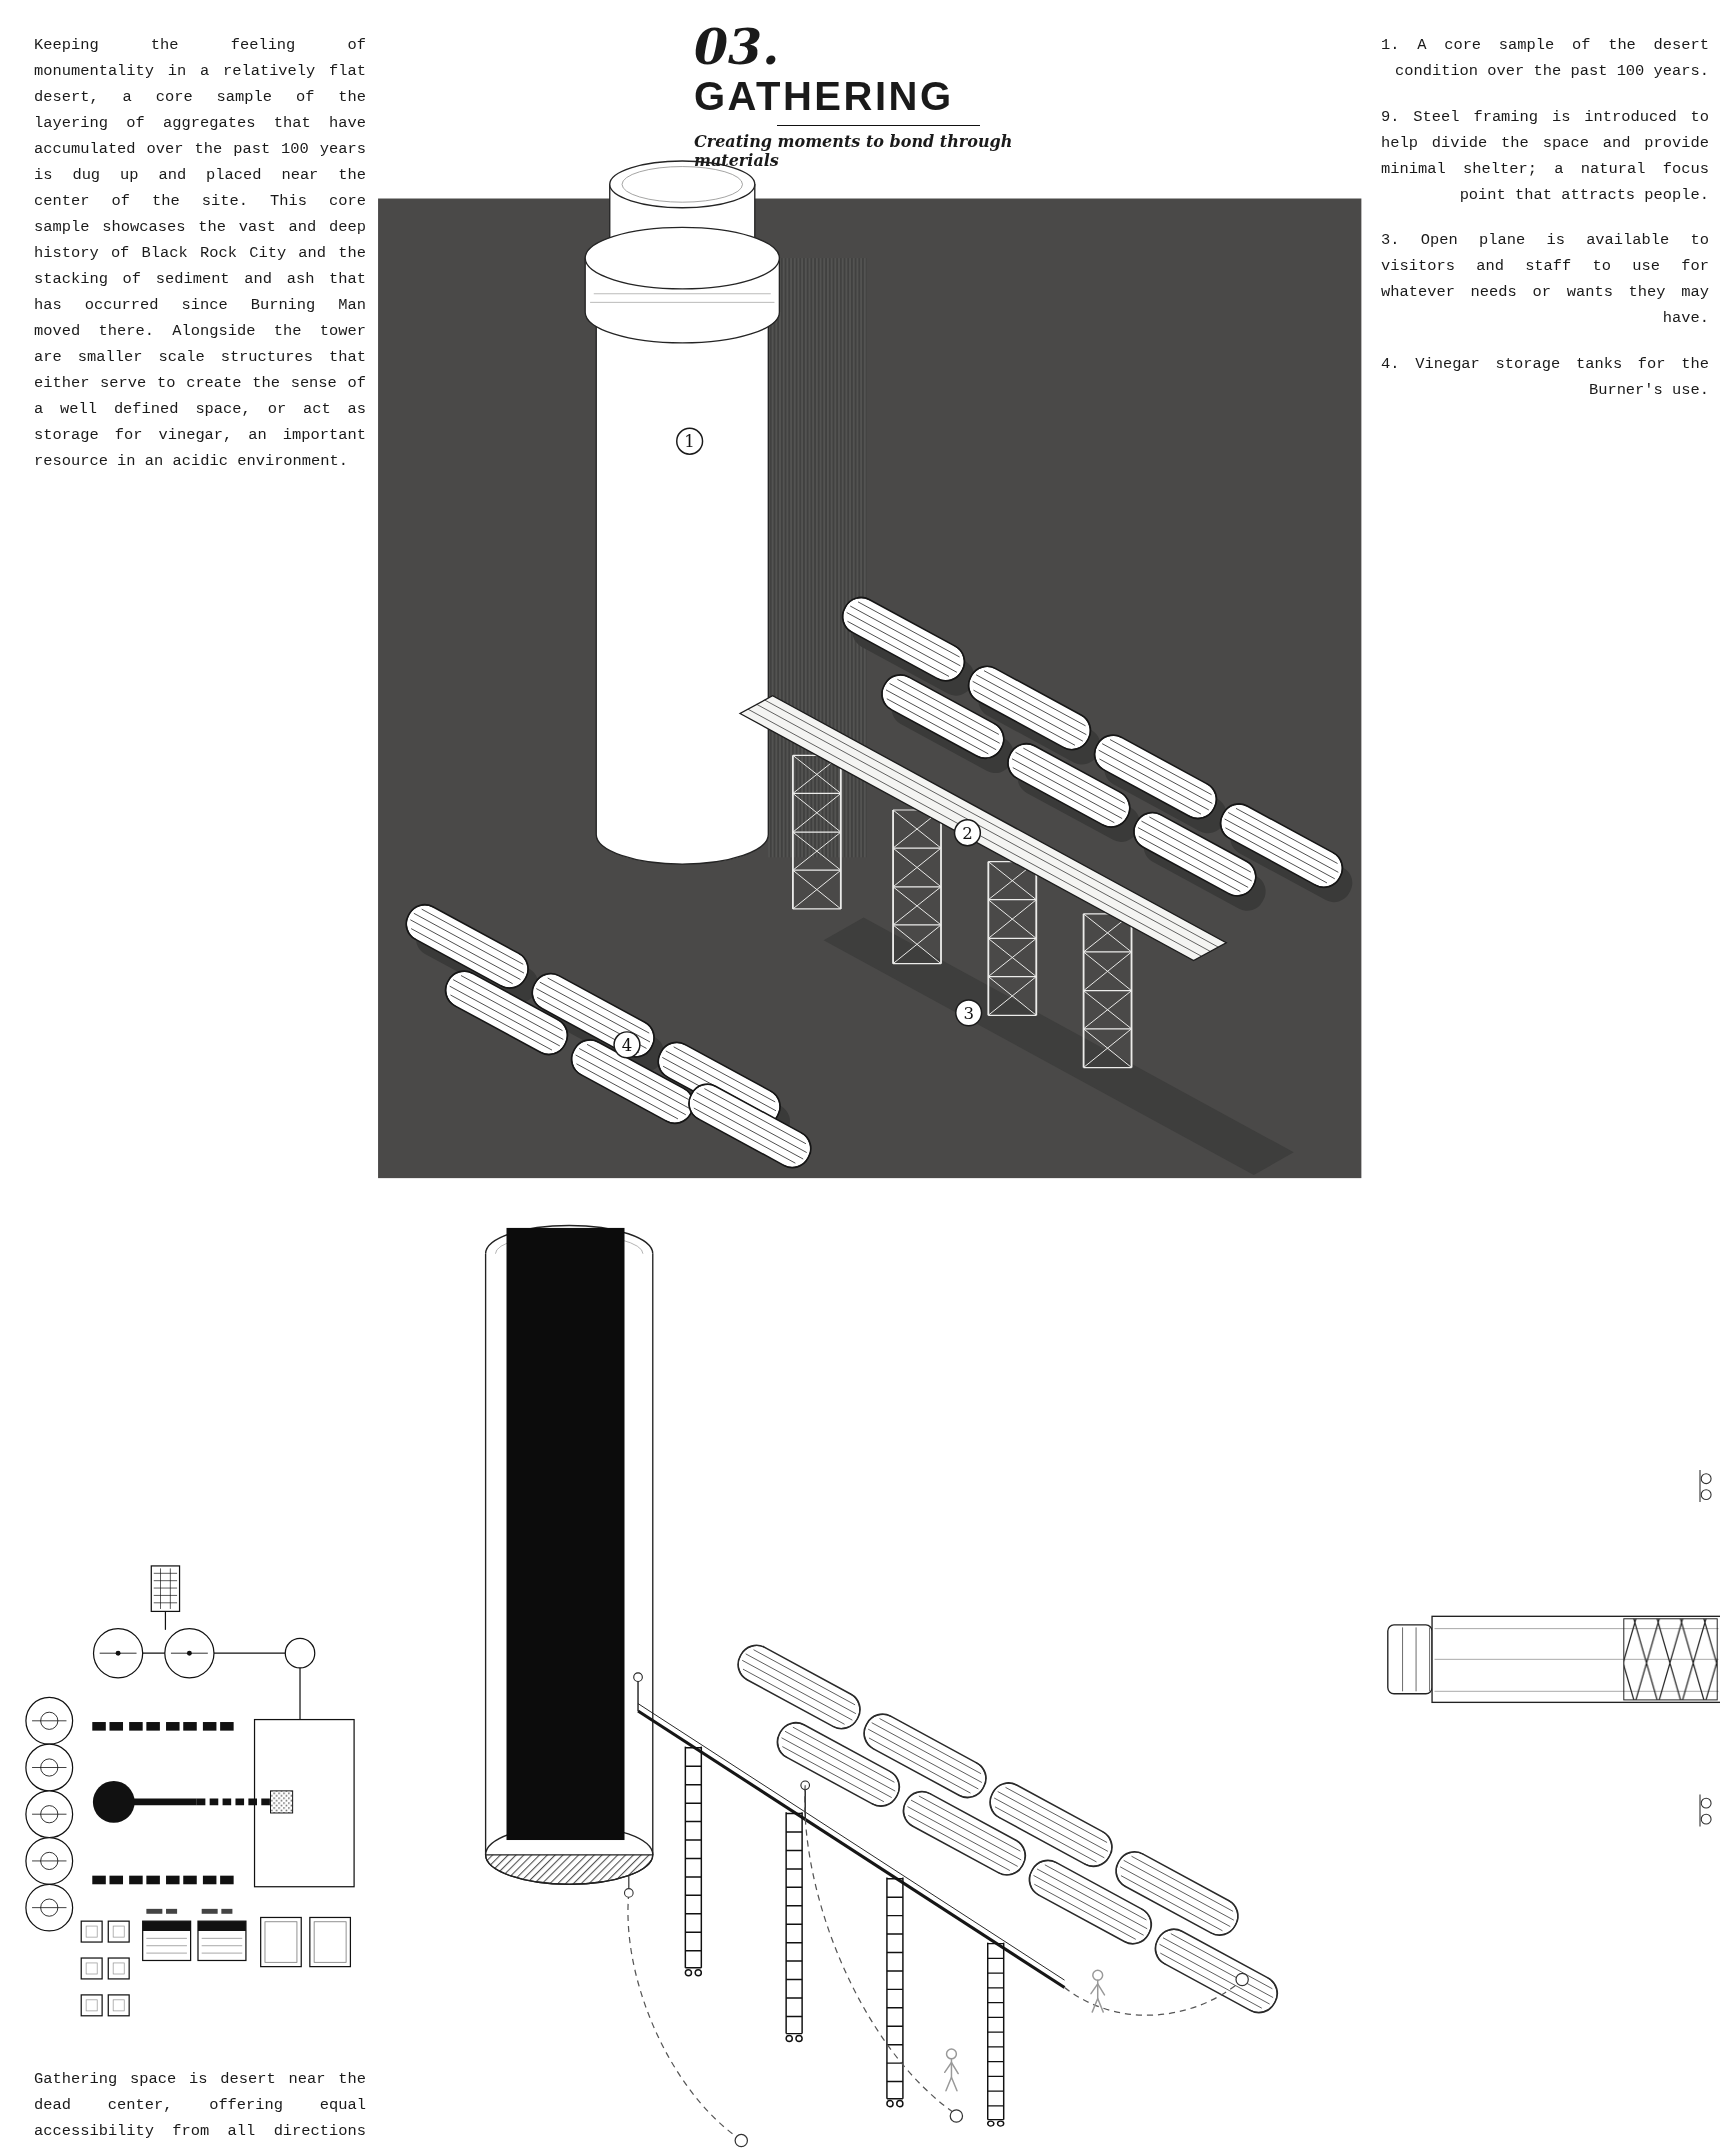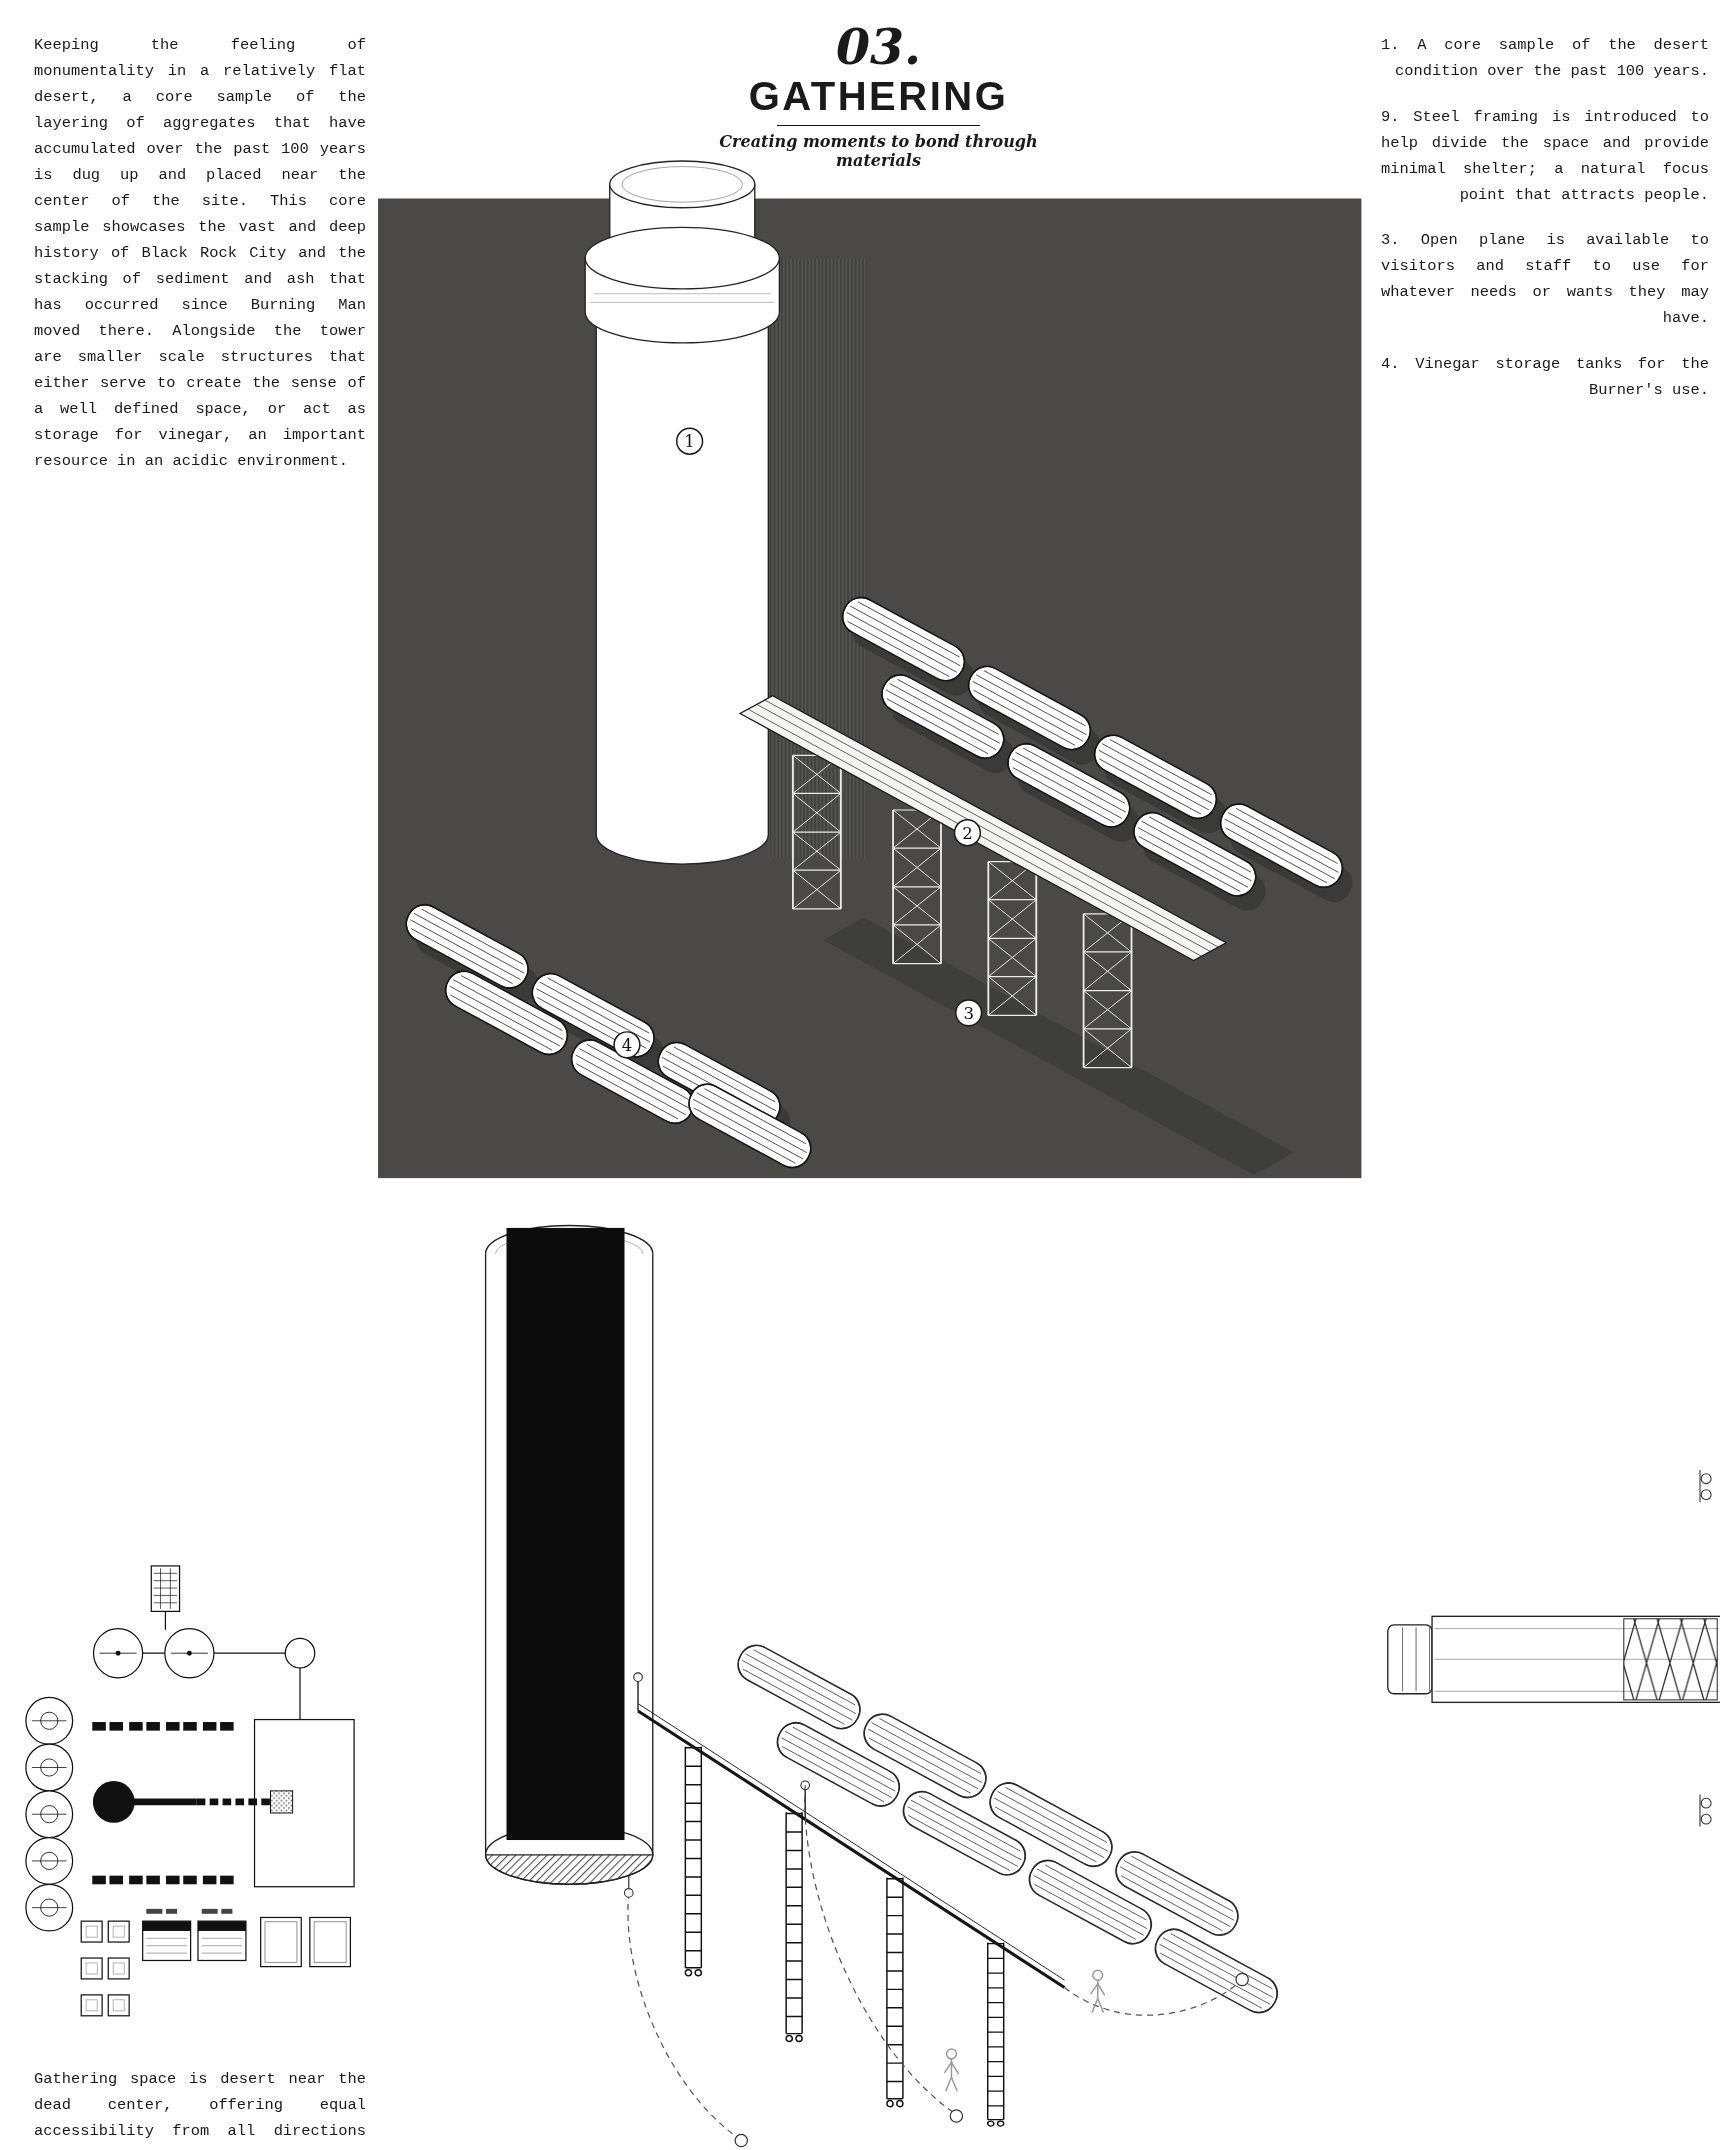--- a/index.html
+++ b/index.html
@@ -4,21 +4,21 @@
 <style>
   * { margin:0; padding:0; box-sizing:border-box; }
   html, body { width:1721px; height:2151px; background:#ffffff; }
   body { position:relative; overflow:hidden; font-family:"Liberation Mono", monospace; color:#1a1a1a; }
   #art { position:absolute; left:0; top:0; }
   .textblock { position:absolute; font-size:15.4px; line-height:26px; letter-spacing:0px; }
   #intro { left:34px; top:32px; width:332px; }
   #intro p { text-align:justify; text-align-last:left; }
   #notes { left:1381px; top:32px; width:328px; }
   #notes p { text-align:justify; text-align-last:right; margin-bottom:19.7px; }
-  #titleblock { position:absolute; left:694px; top:23.4px; width:369px; text-align:center; }
+  #titleblock { position:absolute; left:694px; top:23.4px; width:369px; }
   .title-number { font-family:"DejaVu Serif", serif; font-style:italic; font-weight:700; font-size:49px; line-height:1.0; }
   .title-main { font-family:"Liberation Sans", sans-serif; font-weight:700; font-size:40px; letter-spacing:2.5px; margin-top:1.2px; }
   .title-rule { width:203px; border-top:1.8px solid #111; margin:6.1px auto 6.1px; }
   .title-sub { font-family:"DejaVu Serif", serif; font-style:italic; font-weight:600; font-size:16px; }
   #caption { left:34px; top:2066px; width:332px; }
   #caption p { text-align:justify; text-align-last:left; }
 </style>
 </head>
 <body>
 

